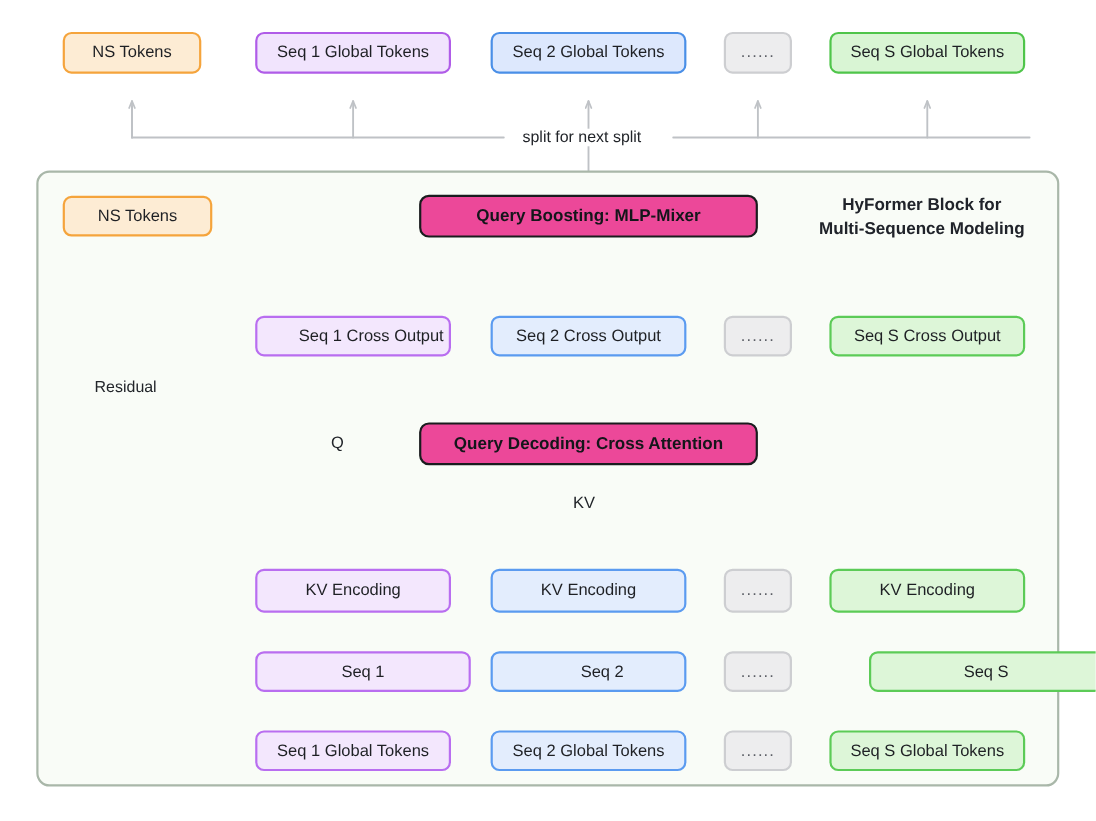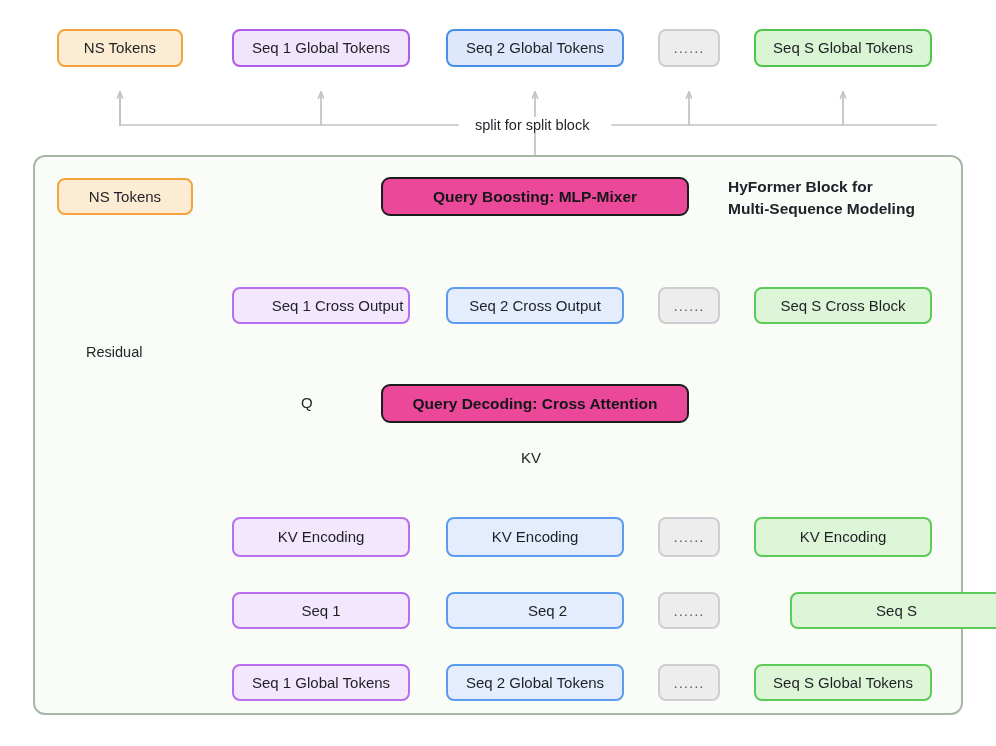--- a/index.html
+++ b/index.html
@@ -18,21 +18,21 @@
   .n-green{background:#d9f5d4;border-color:#4fc54a;}
   .n-green-lite{background:#ddf6d8;border-color:#5ccb57;}
   .n-gray{background:#ededee;border-color:#cdced1;}
   .n-solid-green{background:#ec4899;border-color:#1a1c1e;border-width:2px;
                  font-weight:bold;font-size:15.5px;color:#14161a;border-radius:9px;}
   .dots{letter-spacing:1px;color:#5c5f66;font-size:15px;}
   .frame{position:absolute;box-sizing:border-box;border:2px solid #a9b7a9;
          border-radius:12px;background:#f9fcf7;z-index:1;}
   .lbl{position:absolute;font-size:14.5px;color:#22252a;z-index:4;white-space:nowrap;}
   .lbl-bg{background:#f9fcf7;padding:0 5px;}
-  .title{position:absolute;z-index:4;font-weight:bold;
+  .title{position:absolute;z-index:4;text-align:center;font-weight:bold;
          font-size:15.5px;color:#20232a;line-height:1.45;}
 </style>
 </head>
 <body>
 
 <div id="stage">
 
   <div class="frame" style="left:33px;top:155px;width:930px;height:560px;"></div>
 
   <svg class="wires" viewBox="0 0 996 746">
@@ -96,47 +96,47 @@
       <path d="M120,403 L120,311 Q120,303 128,303 L216,303" marker-end="url(#ahd)"></path>
     </g>
   </svg>
 
   <div class="node n-orange" style="left:57px;top:29px;width:126px;height:38px;">NS Tokens</div>
   <div class="node n-purple" style="left:232px;top:29px;width:178px;height:38px;">Seq 1 Global Tokens</div>
   <div class="node n-blue" style="left:446px;top:29px;width:178px;height:38px;">Seq 2 Global Tokens</div>
   <div class="node n-gray dots" style="left:658px;top:29px;width:62px;height:38px;">......</div>
   <div class="node n-green" style="left:754px;top:29px;width:178px;height:38px;">Seq S Global Tokens</div>
 
-  <div class="lbl lbl-bg" style="left:470px;top:117px;background:#ffffff;">split for split block</div>
+  <div class="lbl lbl-bg" style="left:470px;top:117px;background:#ffffff;">split for next split</div>
 
   <div class="title" style="left:728px;top:176px;width:220px;">
     <div>HyFormer Block for</div>
     <div>Multi-Sequence Modeling</div>
   </div>
 
   <div class="node n-orange" style="left:57px;top:178px;width:136px;height:37px;">NS Tokens</div>
   <div class="node n-solid-green" style="left:381px;top:177px;width:308px;height:39px;">Query Boosting:  MLP-Mixer</div>
 
   <div class="node n-purple-lite" style="left:232px;top:287px;width:178px;height:37px;padding-left:33px;">Seq 1 Cross Output</div>
   <div class="node n-blue-lite" style="left:446px;top:287px;width:178px;height:37px;">Seq 2 Cross Output</div>
   <div class="node n-gray dots" style="left:658px;top:287px;width:62px;height:37px;">......</div>
-  <div class="node n-green-lite" style="left:754px;top:287px;width:178px;height:37px;">Seq S Cross Block</div>
+  <div class="node n-green-lite" style="left:754px;top:287px;width:178px;height:37px;">Seq S Cross Output</div>
 
   <div class="lbl" style="left:86px;top:344px;">Residual</div>
 
   <div class="node n-solid-green" style="left:381px;top:384px;width:308px;height:39px;">Query Decoding: Cross Attention</div>
   <div class="lbl" style="left:301px;top:394px;font-size:15px;">Q</div>
   <div class="lbl" style="left:521px;top:449px;font-size:15px;">KV</div>
 
   <div class="node n-purple-lite" style="left:232px;top:517px;width:178px;height:40px;">KV Encoding</div>
   <div class="node n-blue-lite" style="left:446px;top:517px;width:178px;height:40px;">KV Encoding</div>
   <div class="node n-gray dots" style="left:658px;top:517px;width:62px;height:40px;">......</div>
   <div class="node n-green-lite" style="left:754px;top:517px;width:178px;height:40px;">KV Encoding</div>
 
-  <div class="node n-purple-lite" style="left:232px;top:592px;width:178px;height:37px;">Seq 1</div>
+  <div class="node n-purple-lite" style="left:232px;top:592px;width:196px;height:37px;">Seq 1</div>
   <div class="node n-blue-lite" style="left:446px;top:592px;width:178px;height:37px;padding-left:25px;">Seq 2</div>
   <div class="node n-gray dots" style="left:658px;top:592px;width:62px;height:37px;">......</div>
   <div class="node n-green-lite" style="left:754px;top:592px;width:213px;height:37px;margin-left:36px;">Seq S</div>
 
   <div class="node n-purple-lite" style="left:232px;top:664px;width:178px;height:37px;">Seq 1 Global Tokens</div>
   <div class="node n-blue-lite" style="left:446px;top:664px;width:178px;height:37px;">Seq 2 Global Tokens</div>
   <div class="node n-gray dots" style="left:658px;top:664px;width:62px;height:37px;">......</div>
   <div class="node n-green-lite" style="left:754px;top:664px;width:178px;height:37px;">Seq S Global Tokens</div>
 
 </div>

